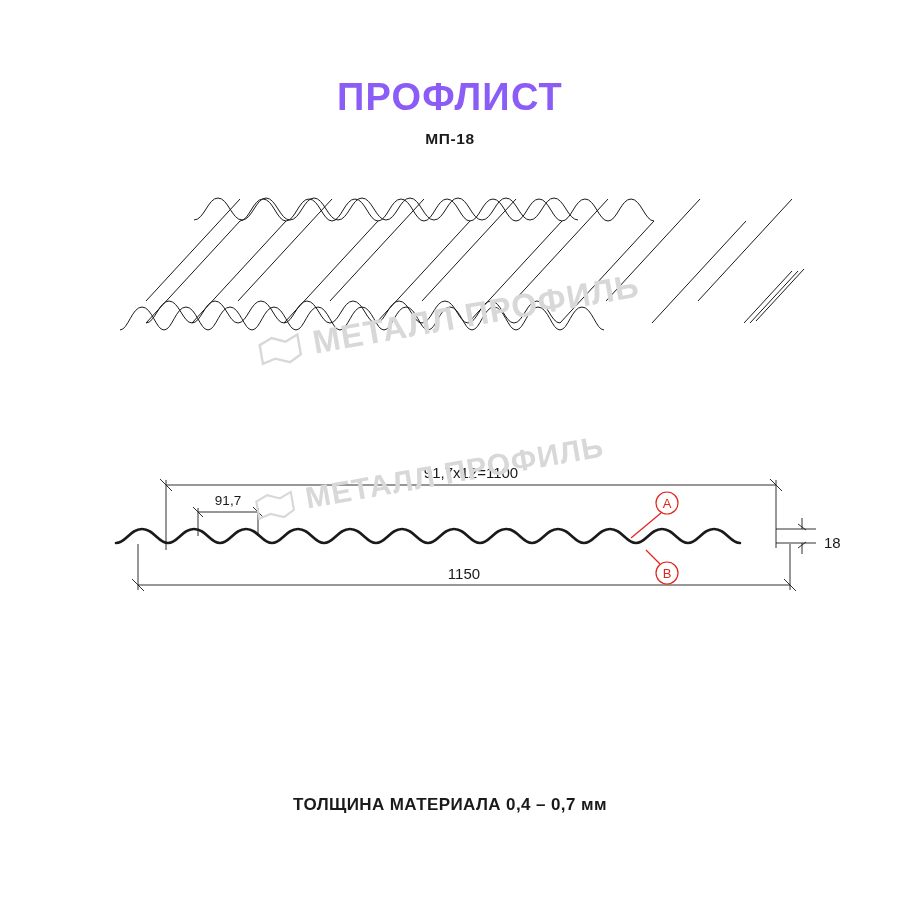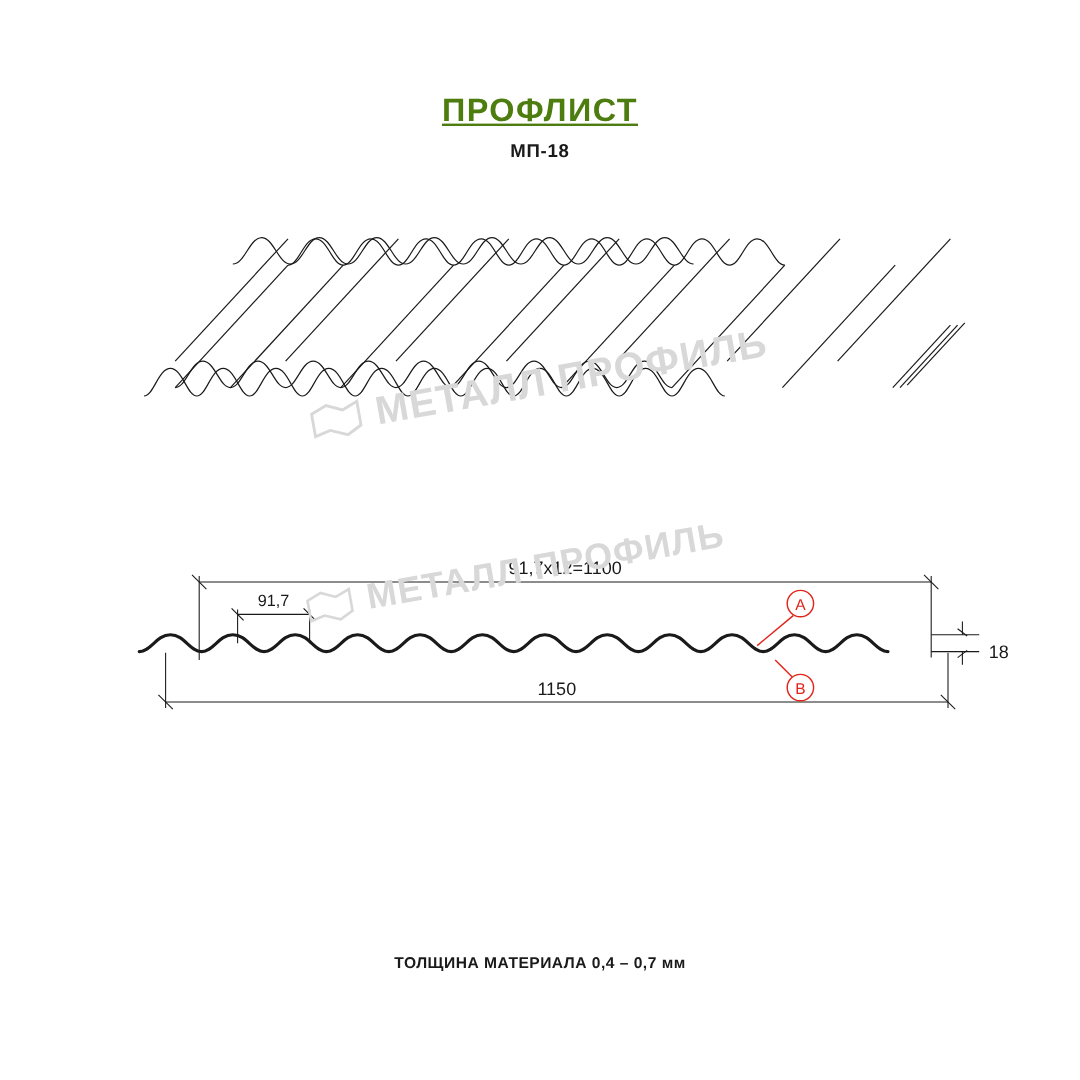--- a/index.html
+++ b/index.html
@@ -21,26 +21,25 @@
   }
   
   .header {
     position: absolute;
     top: 78px;
     left: 0;
     width: 900px;
     text-align: center;
   }
   .title {
-    font-size: 27px;
+    font-size: 38px;
     font-weight: bold;
     letter-spacing: 1.2px;
-    color: #4d7c0f;
+    color: #8b5cf6;
     line-height: 1.05;
-    text-decoration: underline;
   }
   .subtitle {
     margin-top: 12px;
     font-size: 15.5px;
     font-weight: bold;
     letter-spacing: 0.6px;
     color: #1a1a1a;
   }
   
   .iso-wrap {
@@ -87,21 +86,21 @@
     vertical-align: middle;
     margin-right: 10px;
   }
   
   .footer {
     position: absolute;
     top: 795px;
     left: 0;
     width: 900px;
     text-align: center;
-    font-size: 13px;
+    font-size: 17px;
     font-weight: bold;
     letter-spacing: 0.4px;
     color: #1a1a1a;
   }
   
   .ln { fill: none; stroke: #1a1a1a; stroke-width: 1; }
   .ln-thick { fill: none; stroke: #1a1a1a; stroke-width: 2.6; stroke-linecap: round; stroke-linejoin: round; }
   .dim { fill: none; stroke: #1a1a1a; stroke-width: 0.9; }
   .dim-txt { font-family: "Liberation Sans", sans-serif; font-size: 13.5px; fill: #1a1a1a; }
   .dim-txt-lg { font-family: "Liberation Sans", sans-serif; font-size: 15px; fill: #1a1a1a; }

